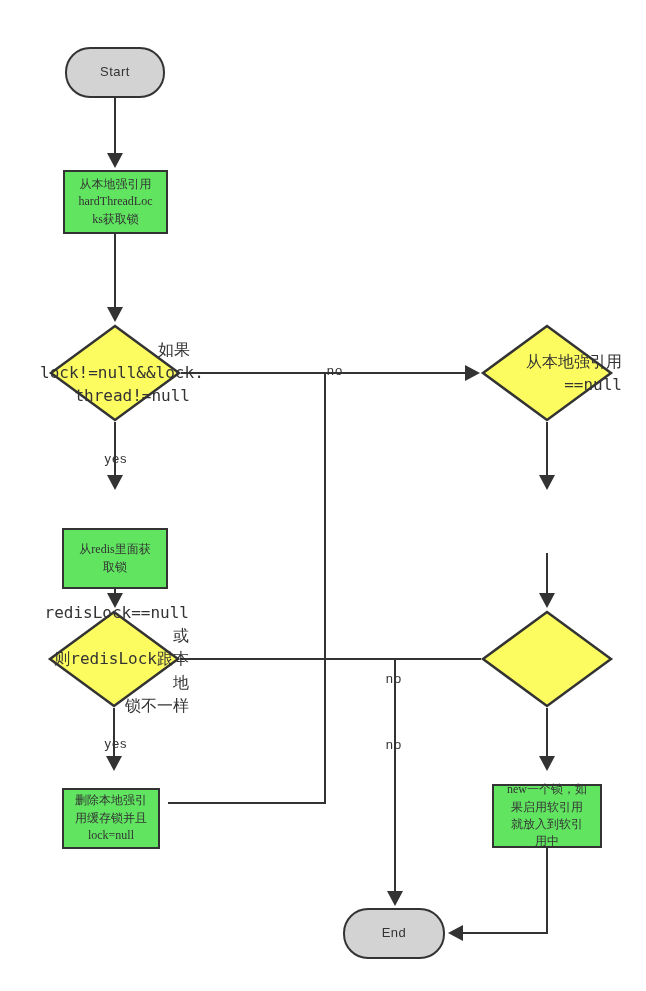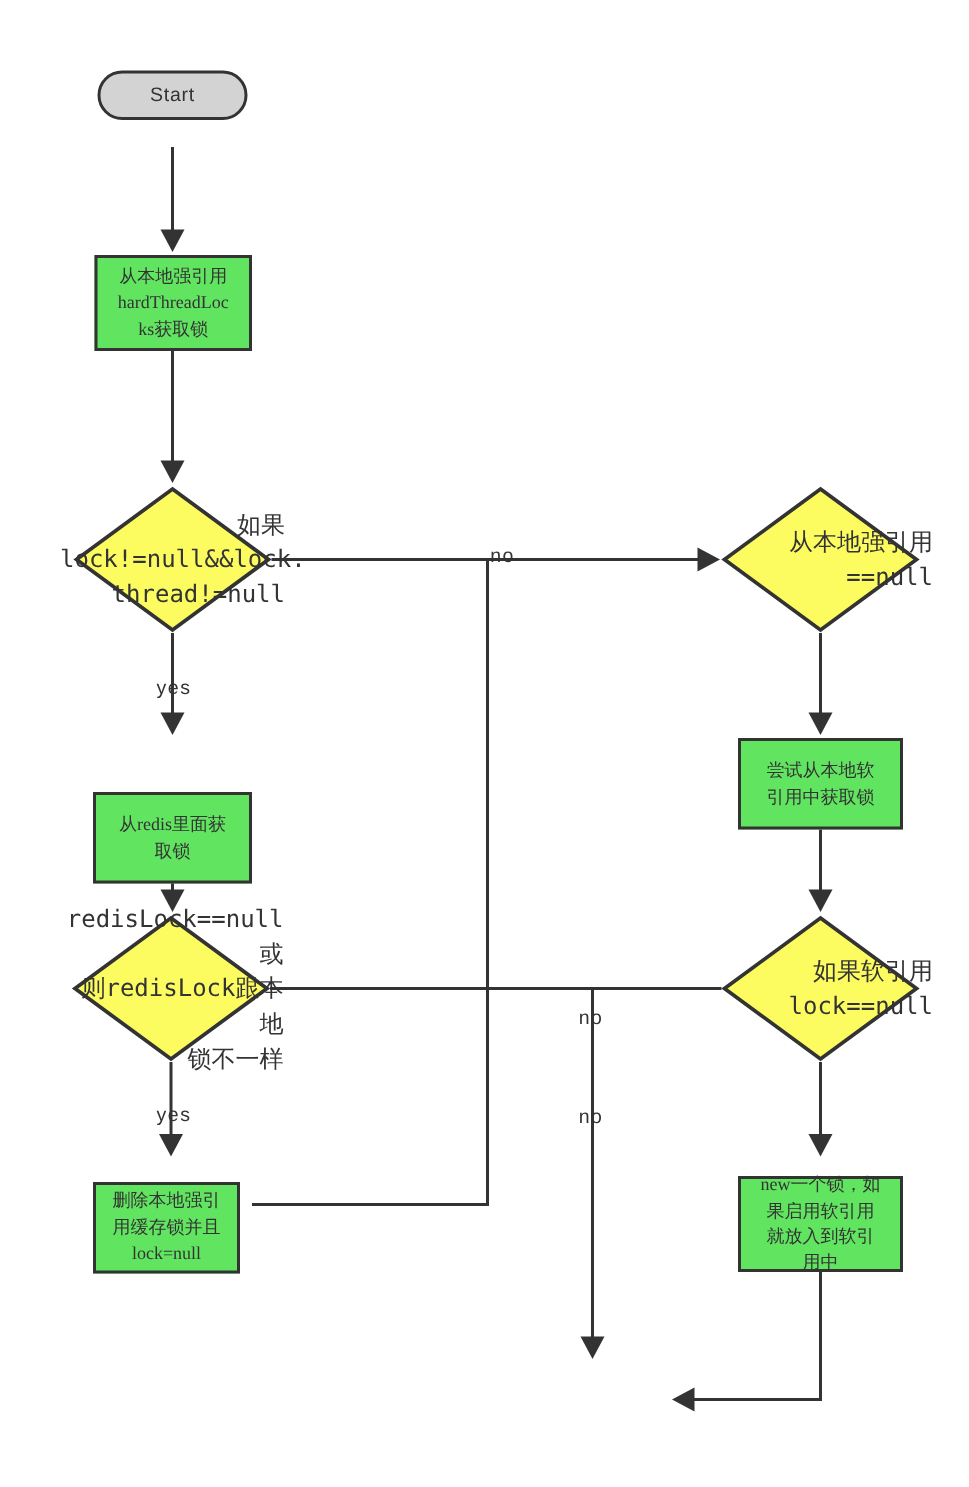--- a/index.html
+++ b/index.html
@@ -130,40 +130,39 @@
 
     <polyline points="168,803 325,803 325,373"></polyline>
 
     <line x1="547" y1="708" x2="547" y2="759"></line>
     <polygon class="arrowhead" points="547,771 539,756 555,756"></polygon>
 
     <polyline points="547,836 547,933 461,933"></polyline>
     <polygon class="arrowhead" points="448,933 463,925 463,941"></polygon>
   </svg>
 
-  <div class="node terminator" style="left:65px; top:47px; width:100px; height:33px;">
+  <div class="node terminator" style="left:65px; top:47px; width:100px; height:51px;">
     <span class="node-label">Start</span>
   </div>
 
+  <div class="node terminator" style="left:343px; top:908px; width:102px; height:51px;">
+    <span class="node-label">End</span>
+  </div>
 
   <div class="node process" style="left:63px; top:170px; width:105px; height:64px;">
     <span class="node-label">从本地强引用
 hardThreadLoc
 ks获取锁</span>
   </div>
 
   <div class="node process" style="left:62px; top:492px; width:106px; height:61px;margin-top:36px;">
     <span class="node-label">从redis里面获
 取锁</span>
   </div>
 
-  <div class="node process" style="left:492px; top:492px; width:110px; height:61px;">
-    <span class="node-label">尝试从本地软
-引用中获取锁</span>
-  </div>
 
   <div class="node process" style="left:62px; top:748px; width:98px; height:61px;margin-top:40px;">
     <span class="node-label">删除本地强引
 用缓存锁并且
 lock=null</span>
   </div>
 
   <div class="node process" style="left:492px; top:772px; width:110px; height:64px;margin-top:12px;">
     <span class="node-label">new一个锁，如
 果启用软引用
@@ -193,22 +192,20 @@
     </svg>
     <span class="diamond-label">redisLock==null或
 则redisLock跟本地
 锁不一样</span>
   </div>
 
   <div class="diamond-wrap" style="left:481px; top:610px;">
     <svg viewBox="0 0 132 98" preserveAspectRatio="none">
       <polygon points="66,2 130,49 66,96 2,49"></polygon>
     </svg>
-    <span class="diamond-label">如果软引用
-lock==null</span>
   </div>
 
   <span class="edge-label" style="left:335px; top:370px;">no</span>
   <span class="edge-label" style="left:116px; top:458px;">yes</span>
   <span class="edge-label" style="left:394px; top:678px;">no</span>
   <span class="edge-label" style="left:394px; top:744px;">no</span>
   <span class="edge-label" style="left:116px; top:743px;">yes</span>
 
 </div>
 

